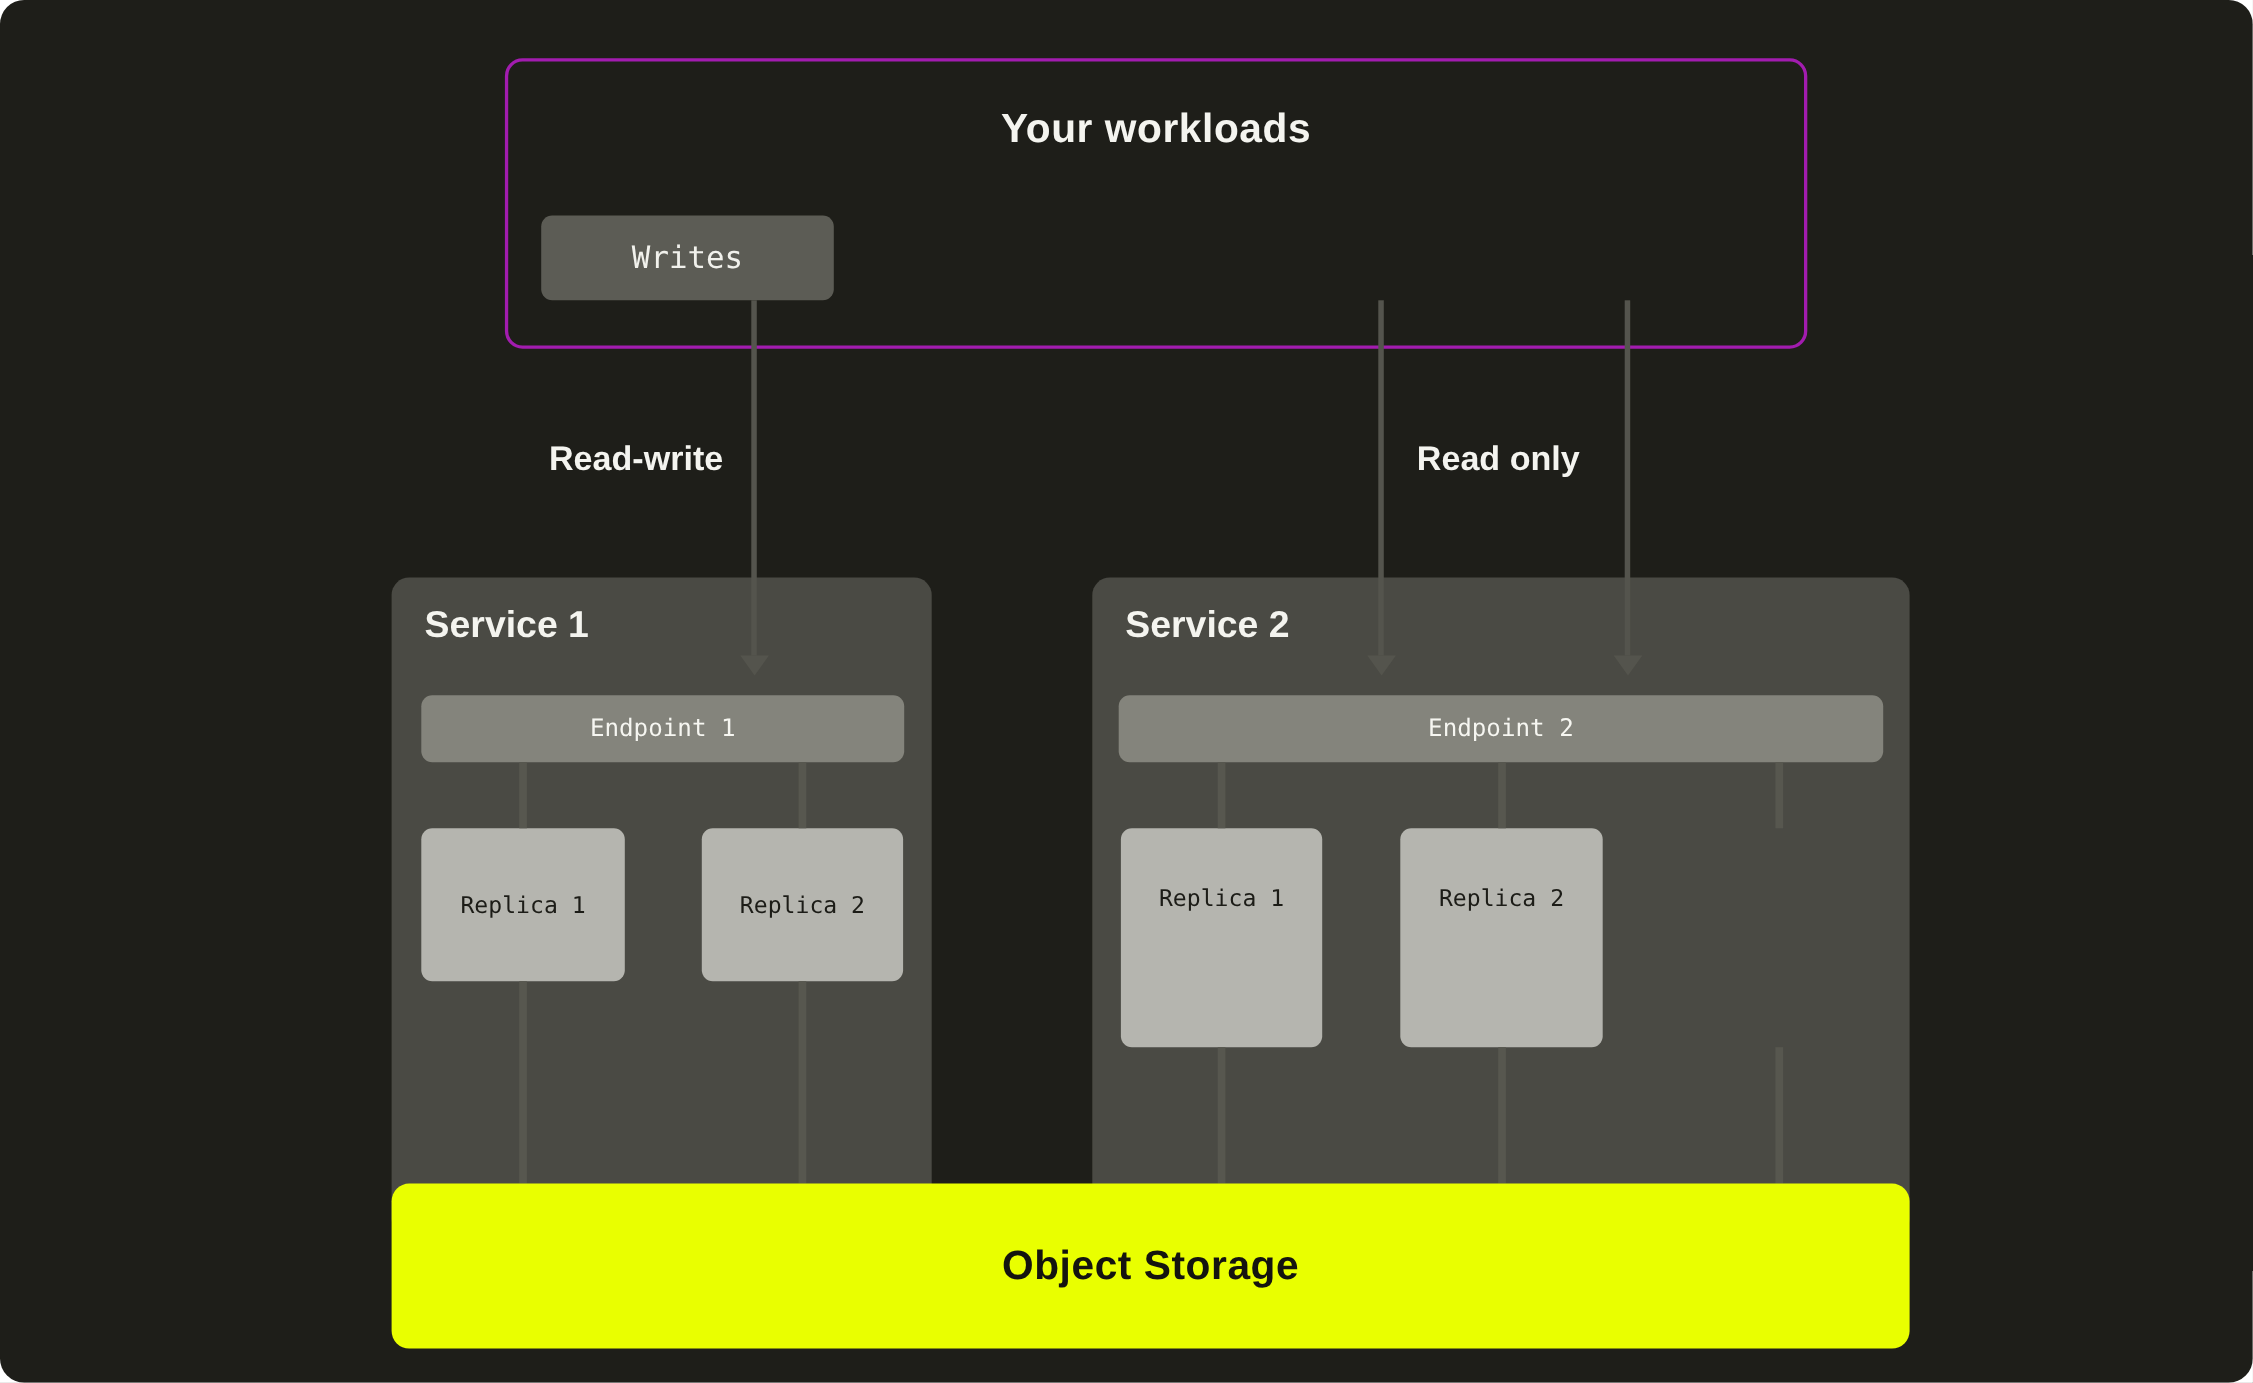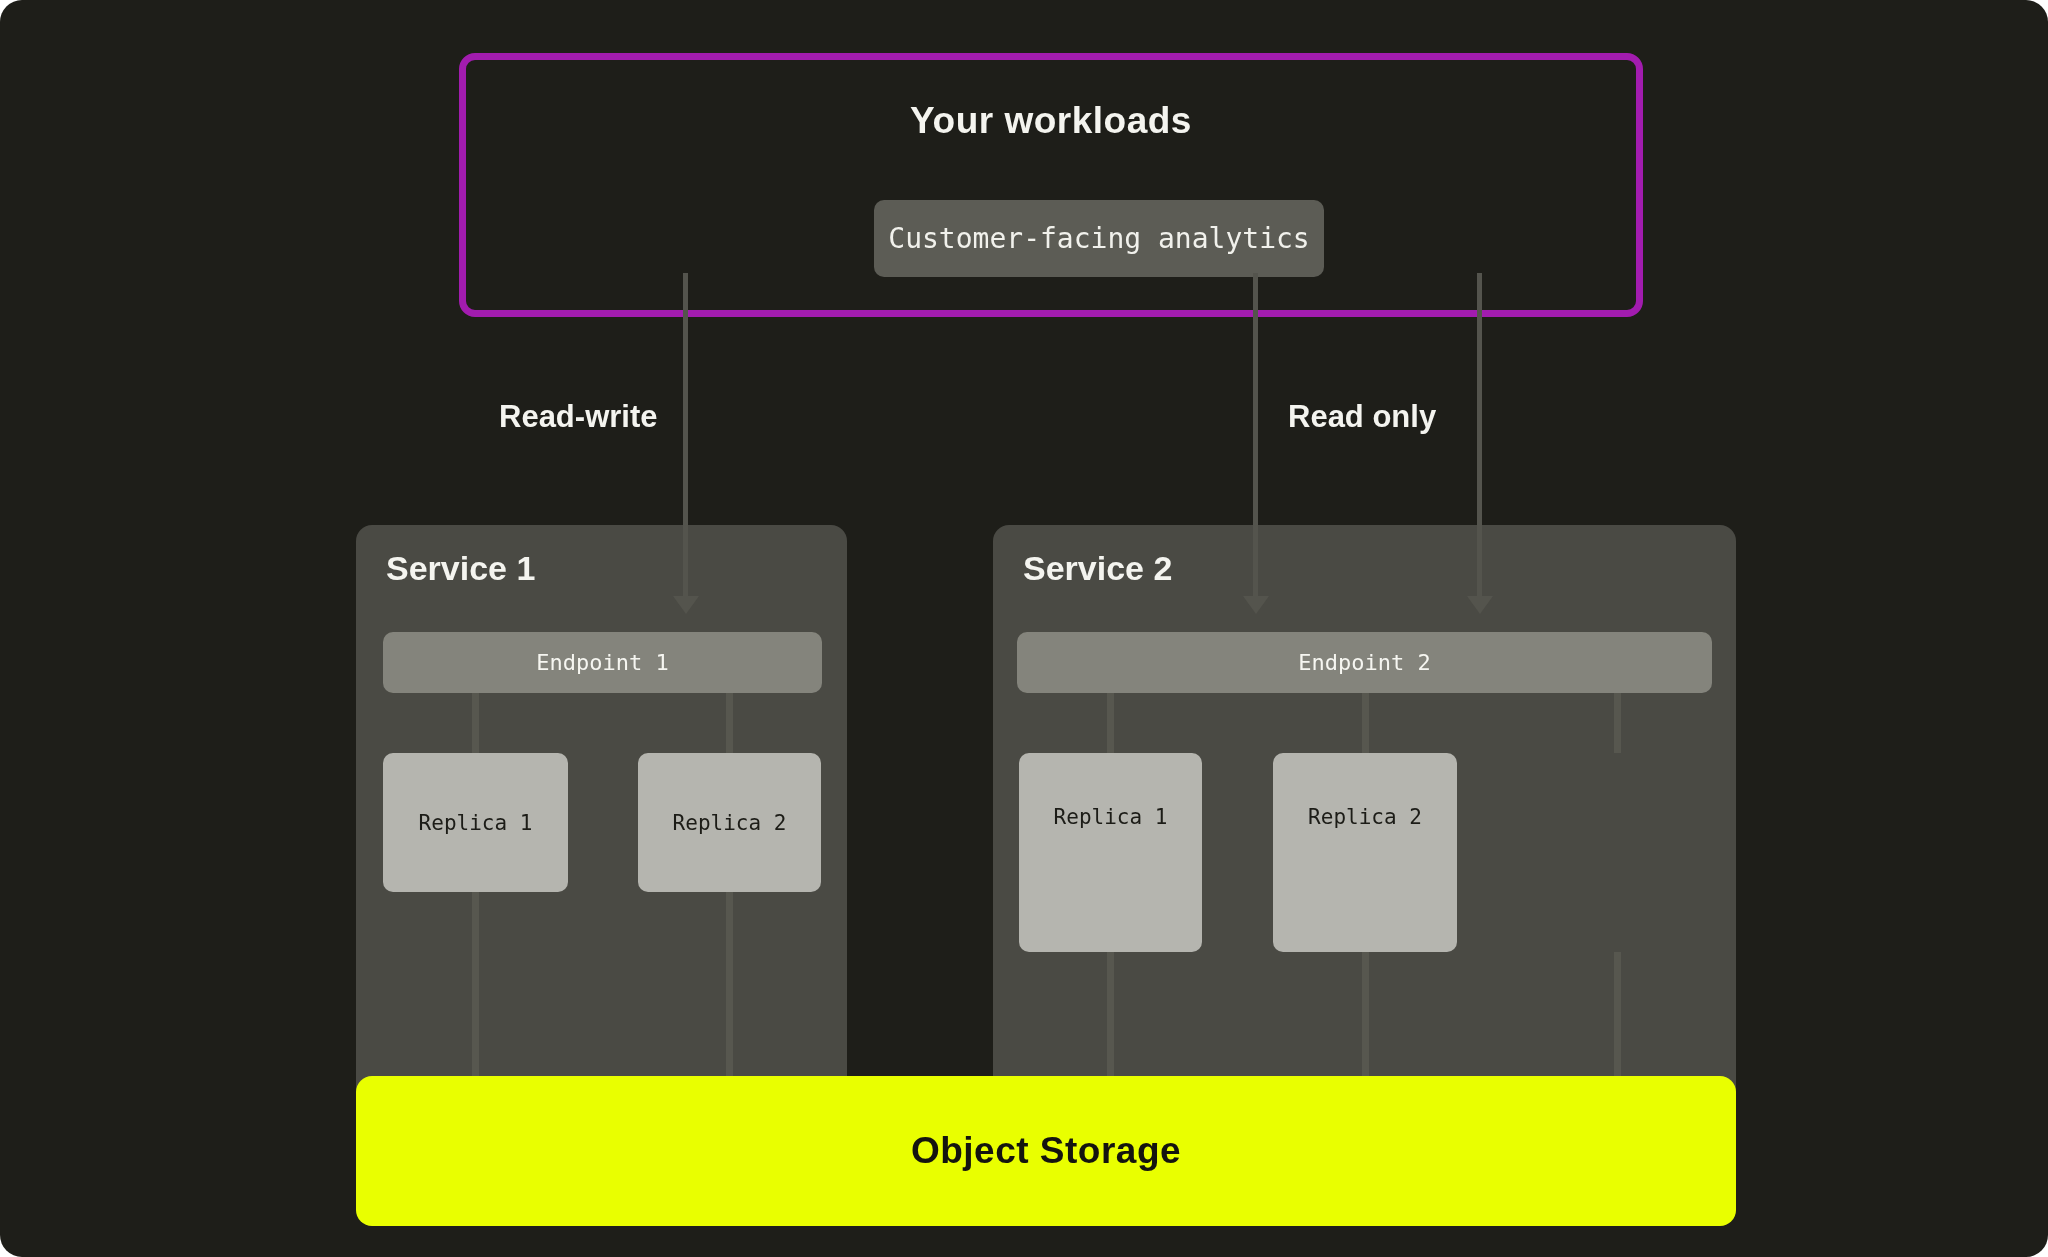--- a/index.html
+++ b/index.html
@@ -11,21 +11,21 @@
     border-radius: 22px;
     overflow: hidden;
     font-family: "Liberation Sans", sans-serif;
   }
 
   
   .wl-box {
     position: absolute;
     left: 459px; top: 53px;
     width: 1184px; height: 264px;
-    border: 7px solid #a21caf;
+    border: 3px solid #a21caf;
     border-radius: 16px;
     box-sizing: border-box;
   }
   .wl-title {
     margin-top: 40px;
     text-align: center;
     color: #f4f4ef;
     font-size: 37px;
     font-weight: 700;
     letter-spacing: 0.5px;
@@ -140,21 +140,21 @@
     text-align: right;
   }
 </style>
 </head>
 <body>
 
 <div class="canvas">
 
   <div class="wl-box">
     <div class="wl-title">Your workloads</div>
-    <div class="pill pill-cfa">Customer-facing analytics</div>
+    <div class="pill pill-writes">Writes</div>
   </div>
 
   <div class="service svc-1">
     <div class="svc-title">Service 1</div>
     <div class="endpoint ep-1">Endpoint 1</div>
     <div class="replica rep-short s1-r1">Replica 1</div>
     <div class="replica rep-short s1-r2">Replica 2</div>
   </div>
 
   <div class="service svc-2">

